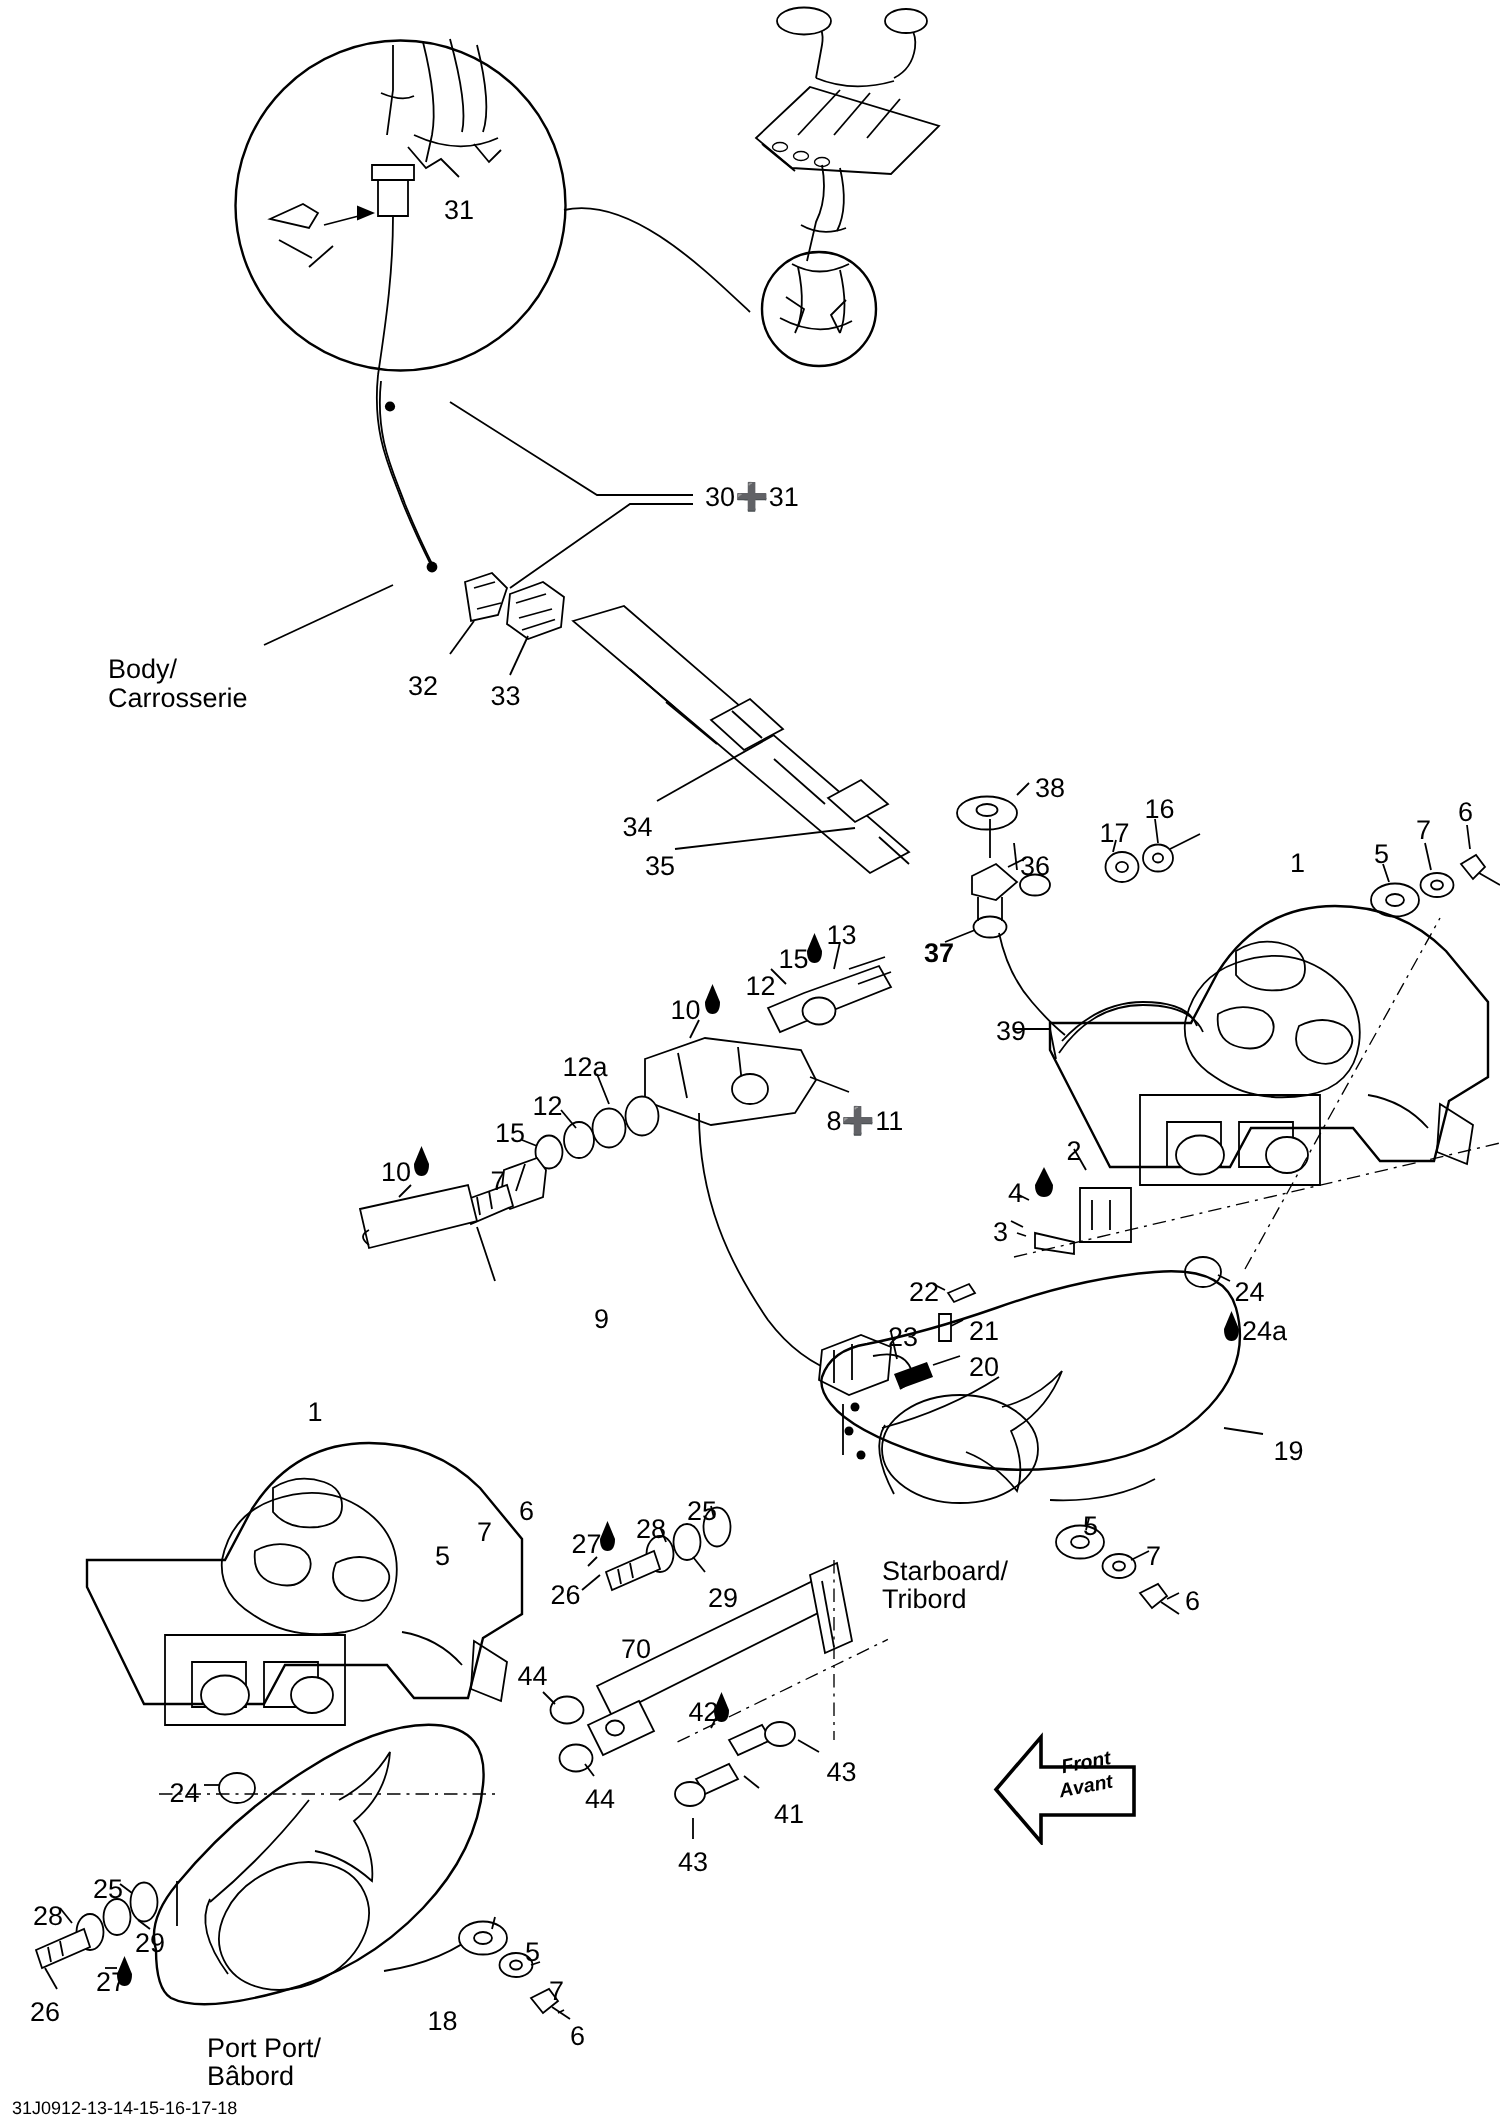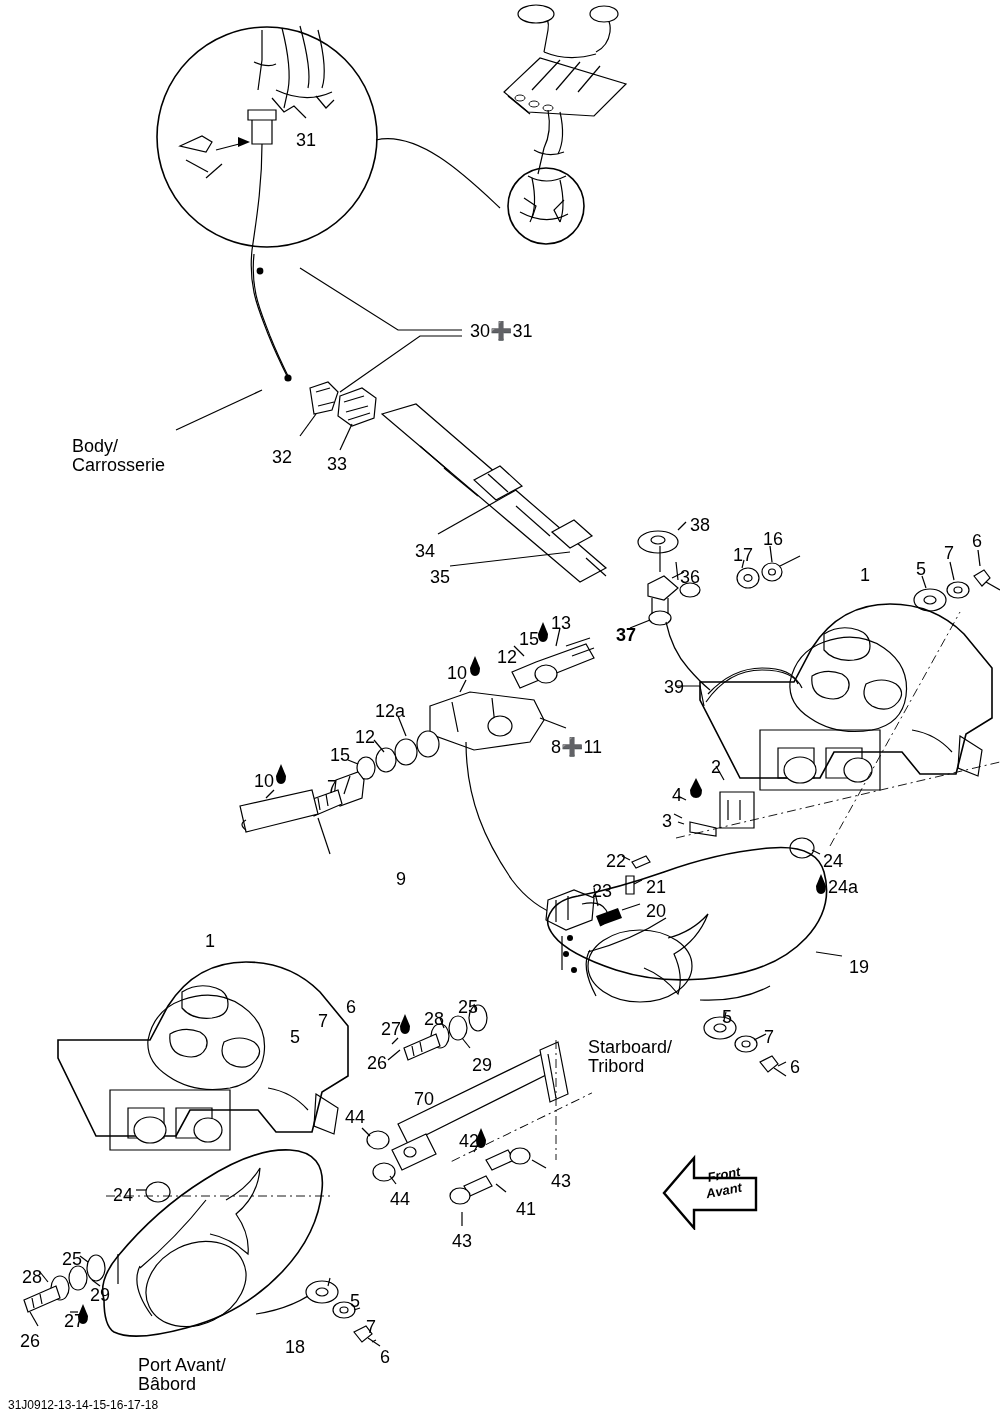--- a/index.html
+++ b/index.html
@@ -392,21 +392,21 @@
   <div class="lbl big" style="left:113px;top:1186px;">24</div>
   <div class="lbl big" style="left:62px;top:1250px;">25</div>
   <div class="lbl big" style="left:22px;top:1268px;">28</div>
   <div class="lbl big" style="left:90px;top:1286px;">29</div>
   <div class="lbl big" style="left:64px;top:1312px;">27</div>
   <div class="lbl big" style="left:20px;top:1332px;">26</div>
   <div class="lbl big" style="left:285px;top:1338px;">18</div>
   <div class="lbl big" style="left:350px;top:1292px;">5</div>
   <div class="lbl big" style="left:366px;top:1318px;">7</div>
   <div class="lbl big" style="left:380px;top:1348px;">6</div>
-  <div class="lbl big" style="left:138px;top:1356px;">Port Avant/
+  <div class="lbl big" style="left:138px;top:1356px;">Port Port/
 Bâbord</div>
 
   <svg class="front-arrow" style="left:660px;top:1150px;width:100px;height:80px;" viewBox="0 0 100 80">
     <path d="M34 8 L34 28 L96 28 L96 60 L34 60 L34 78 L4 43 Z" fill="#fff" stroke="#000" stroke-width="2.4"></path>
   </svg>
   <div class="front-txt" style="left:692px;top:1168px;width:64px;transform:rotate(-11deg);">Front</div>
   <div class="front-txt" style="left:692px;top:1184px;width:64px;transform:rotate(-11deg);">Avant</div>
 
   <div class="lbl code" style="left:8px;top:1396px;">31J0912-13-14-15-16-17-18</div>
 

